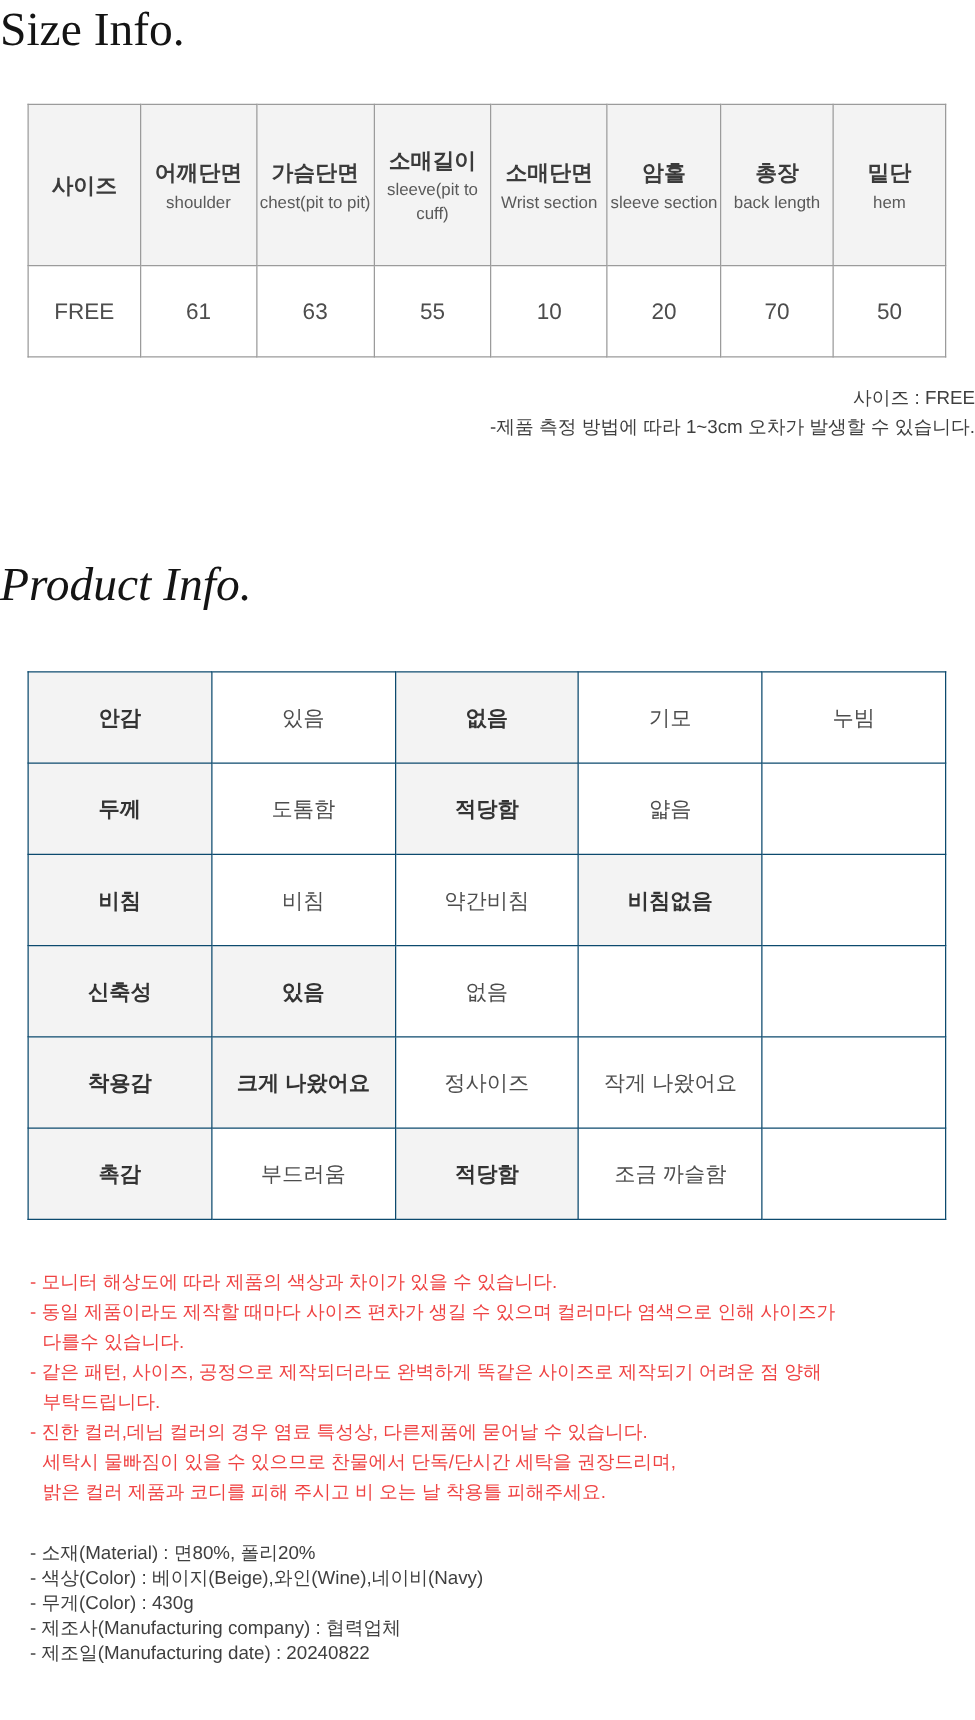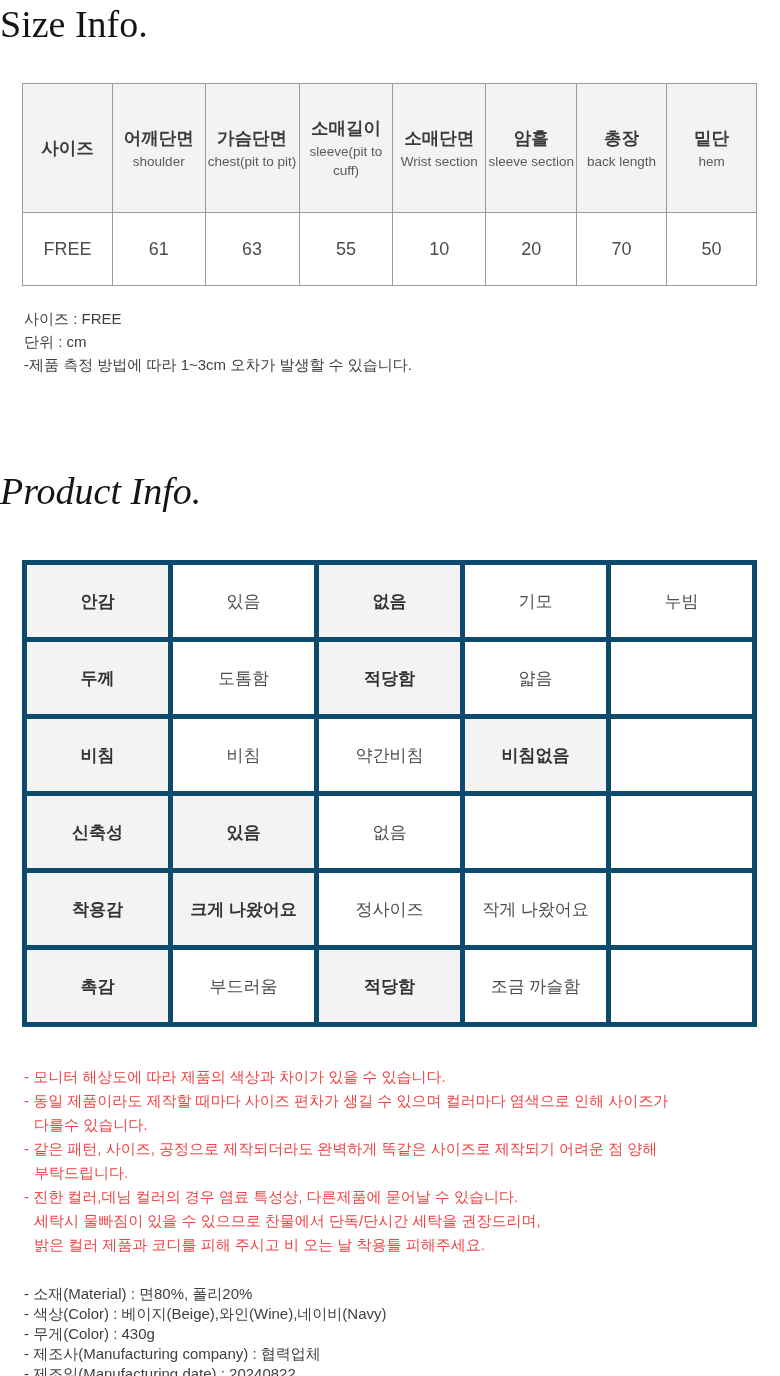--- a/index.html
+++ b/index.html
@@ -30,28 +30,28 @@
     width:735px; margin:37px 0 0 22px;
     font-size:17px;
   }
   .size-table th, .size-table td { border:1px solid #9b9b9b; text-align:center; vertical-align:middle; padding:2px; }
   .size-table thead th { background:#f3f3f3; height:124px; font-weight:700; color:#3b3b3b; }
   .size-table .th-ko { font-size:17.5px; font-weight:700; color:#3b3b3b; line-height:24px; }
   .size-table .th-en { font-size:13.5px; font-weight:400; color:#5a5a5a; line-height:19px; margin-top:2px; }
   .size-table tbody td { background:#ffffff; height:68px; font-size:18px; color:#4d4d4d; }
 
   
-  .size-notes { margin:21px 0 16px 24px; font-size:15px; line-height:23px; color:#3f3f3f; }
+  .size-notes { margin:21px 0 16px 24px; font-size:15px; line-height:23px; color:#3f3f3f;text-align:right; }
 
   
   .product-table {
     width:735px; margin:47px 0 0 22px;
     font-size:17px;
   }
-  .product-table th, .product-table td { border:5px solid #0c4a6e; text-align:center; vertical-align:middle; height:68px; padding:2px; }
+  .product-table th, .product-table td { border:1px solid #0c4a6e; text-align:center; vertical-align:middle; height:68px; padding:2px; }
   .product-table th { background:#f3f3f3; font-weight:700; color:#333333; font-size:17px; }
   .product-table td { background:#ffffff; font-weight:400; color:#4d4d4d; }
   .product-table td.selected { background:#f3f3f3; font-weight:700; color:#333333; }
 
   
   .care-notes { margin:38px 0 0 24px; font-size:15px; line-height:24px; color:#ef4444; }
   .care-notes .indent { padding-left:10px; }
 
   
   .details { margin:27px 0 0 24px; font-size:15px; line-height:20px; color:#3f3f3f; }
@@ -118,21 +118,20 @@
           <td>10</td>
           <td>20</td>
           <td>70</td>
           <td>50</td>
         </tr>
     </tbody>
   </table>
 
   <div class="size-notes" id="size-notes">
       <div>사이즈 : FREE</div>
-      <div>단위 : cm</div>
       <div>-제품 측정 방법에 따라 1~3cm 오차가 발생할 수 있습니다.</div>
     </div>
 
   <h1 class="section-title title-product">Product Info.</h1>
 
   <table class="product-table">
     <colgroup>
       <col style="width:20%">
         <col style="width:20%">
         <col style="width:20%">

